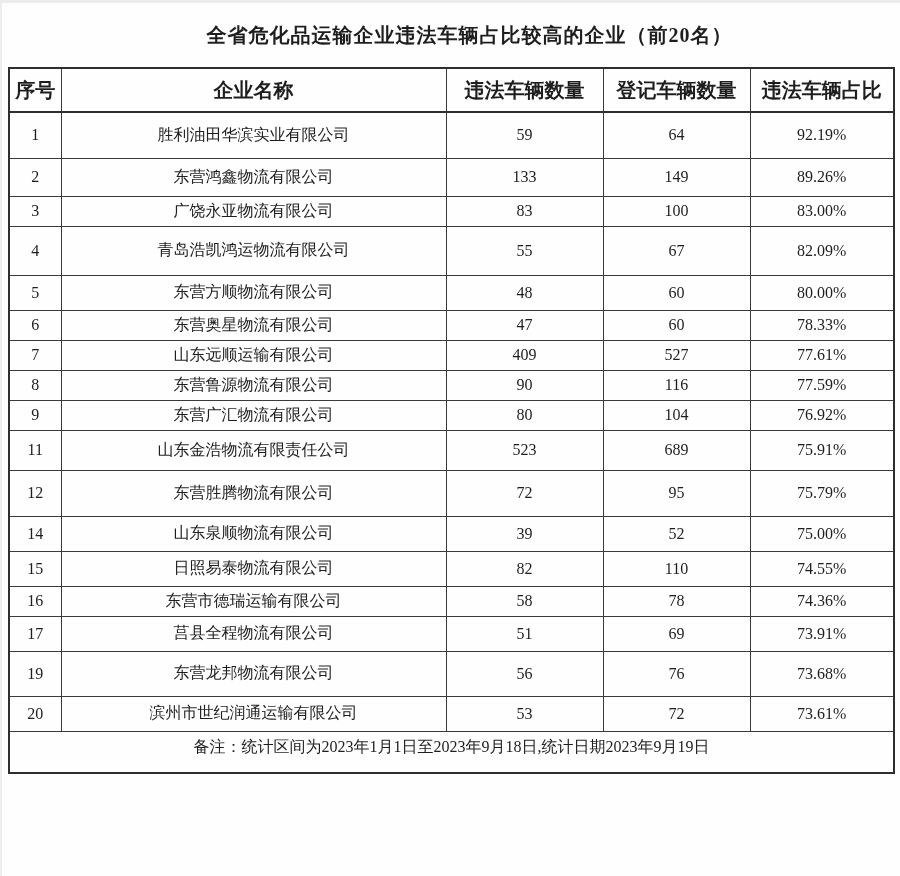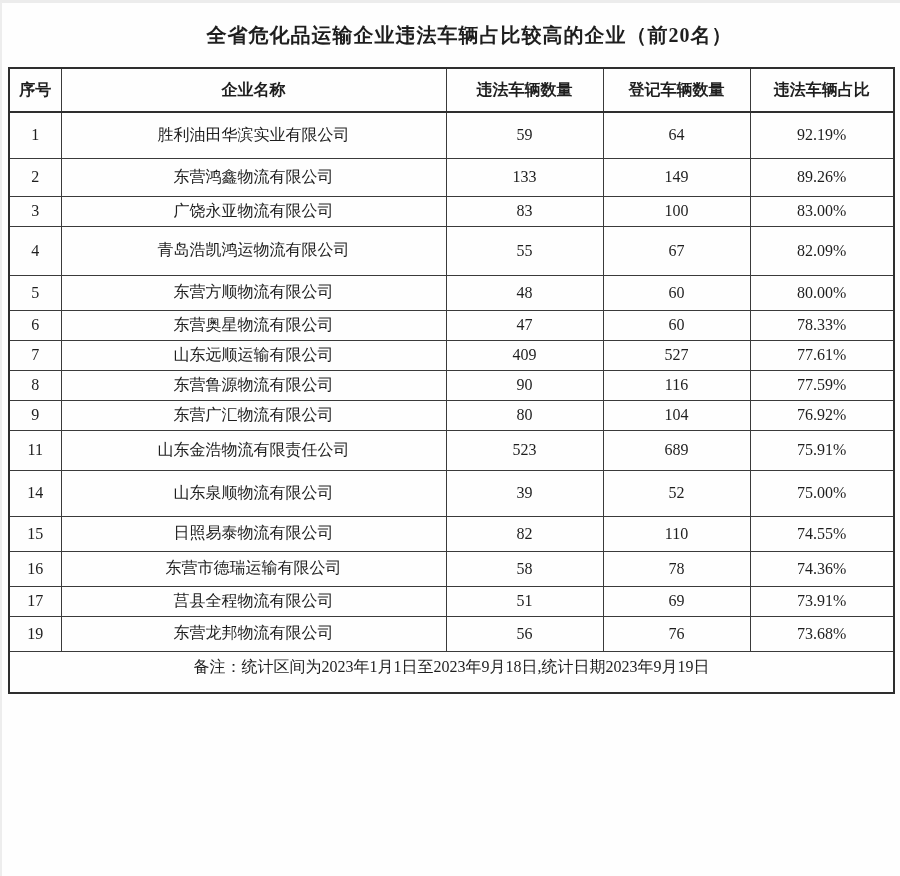--- a/index.html
+++ b/index.html
@@ -49,21 +49,21 @@
     text-align: center;
     vertical-align: middle;
     font-size: 16px;
     overflow: hidden;
     white-space: nowrap;
   }
 
   table.report thead tr { height: 44px; }
   table.report thead th {
     font-weight: bold;
-    font-size: 16px;
+    font-size: 20px;
     border-bottom: 2px solid #2e2e2e;
   }
 
   
   tbody tr               { height: 35px; }
   tbody tr:nth-child(1)  { height: 46px; }
   tbody tr:nth-child(2)  { height: 38px; }
   tbody tr:nth-child(3)  { height: 30px; }
   tbody tr:nth-child(4)  { height: 49px; }
   tbody tr:nth-child(6)  { height: 30px; }
@@ -190,20 +190,27 @@
 
 
   <tr>
     <td>11</td>
     <td>山东金浩物流有限责任公司</td>
     <td>523</td>
     <td>689</td>
     <td>75.91%</td>
   </tr>
 
+  <tr>
+    <td>12</td>
+    <td>东营胜腾物流有限公司</td>
+    <td>72</td>
+    <td>95</td>
+    <td>75.79%</td>
+  </tr>
 
 
   <tr>
     <td>14</td>
     <td>山东泉顺物流有限公司</td>
     <td>39</td>
     <td>52</td>
     <td>75.00%</td>
   </tr>
 
@@ -233,20 +240,27 @@
 
 
   <tr>
     <td>19</td>
     <td>东营龙邦物流有限公司</td>
     <td>56</td>
     <td>76</td>
     <td>73.68%</td>
   </tr>
 
+  <tr>
+    <td>20</td>
+    <td>滨州市世纪润通运输有限公司</td>
+    <td>53</td>
+    <td>72</td>
+    <td>73.61%</td>
+  </tr>
 </tbody>
     <tfoot>
       <tr>
         <td colspan="5">备注：统计区间为2023年1月1日至2023年9月18日,统计日期2023年9月19日</td>
       </tr>
     </tfoot>
   </table>
 
 </div>
 

